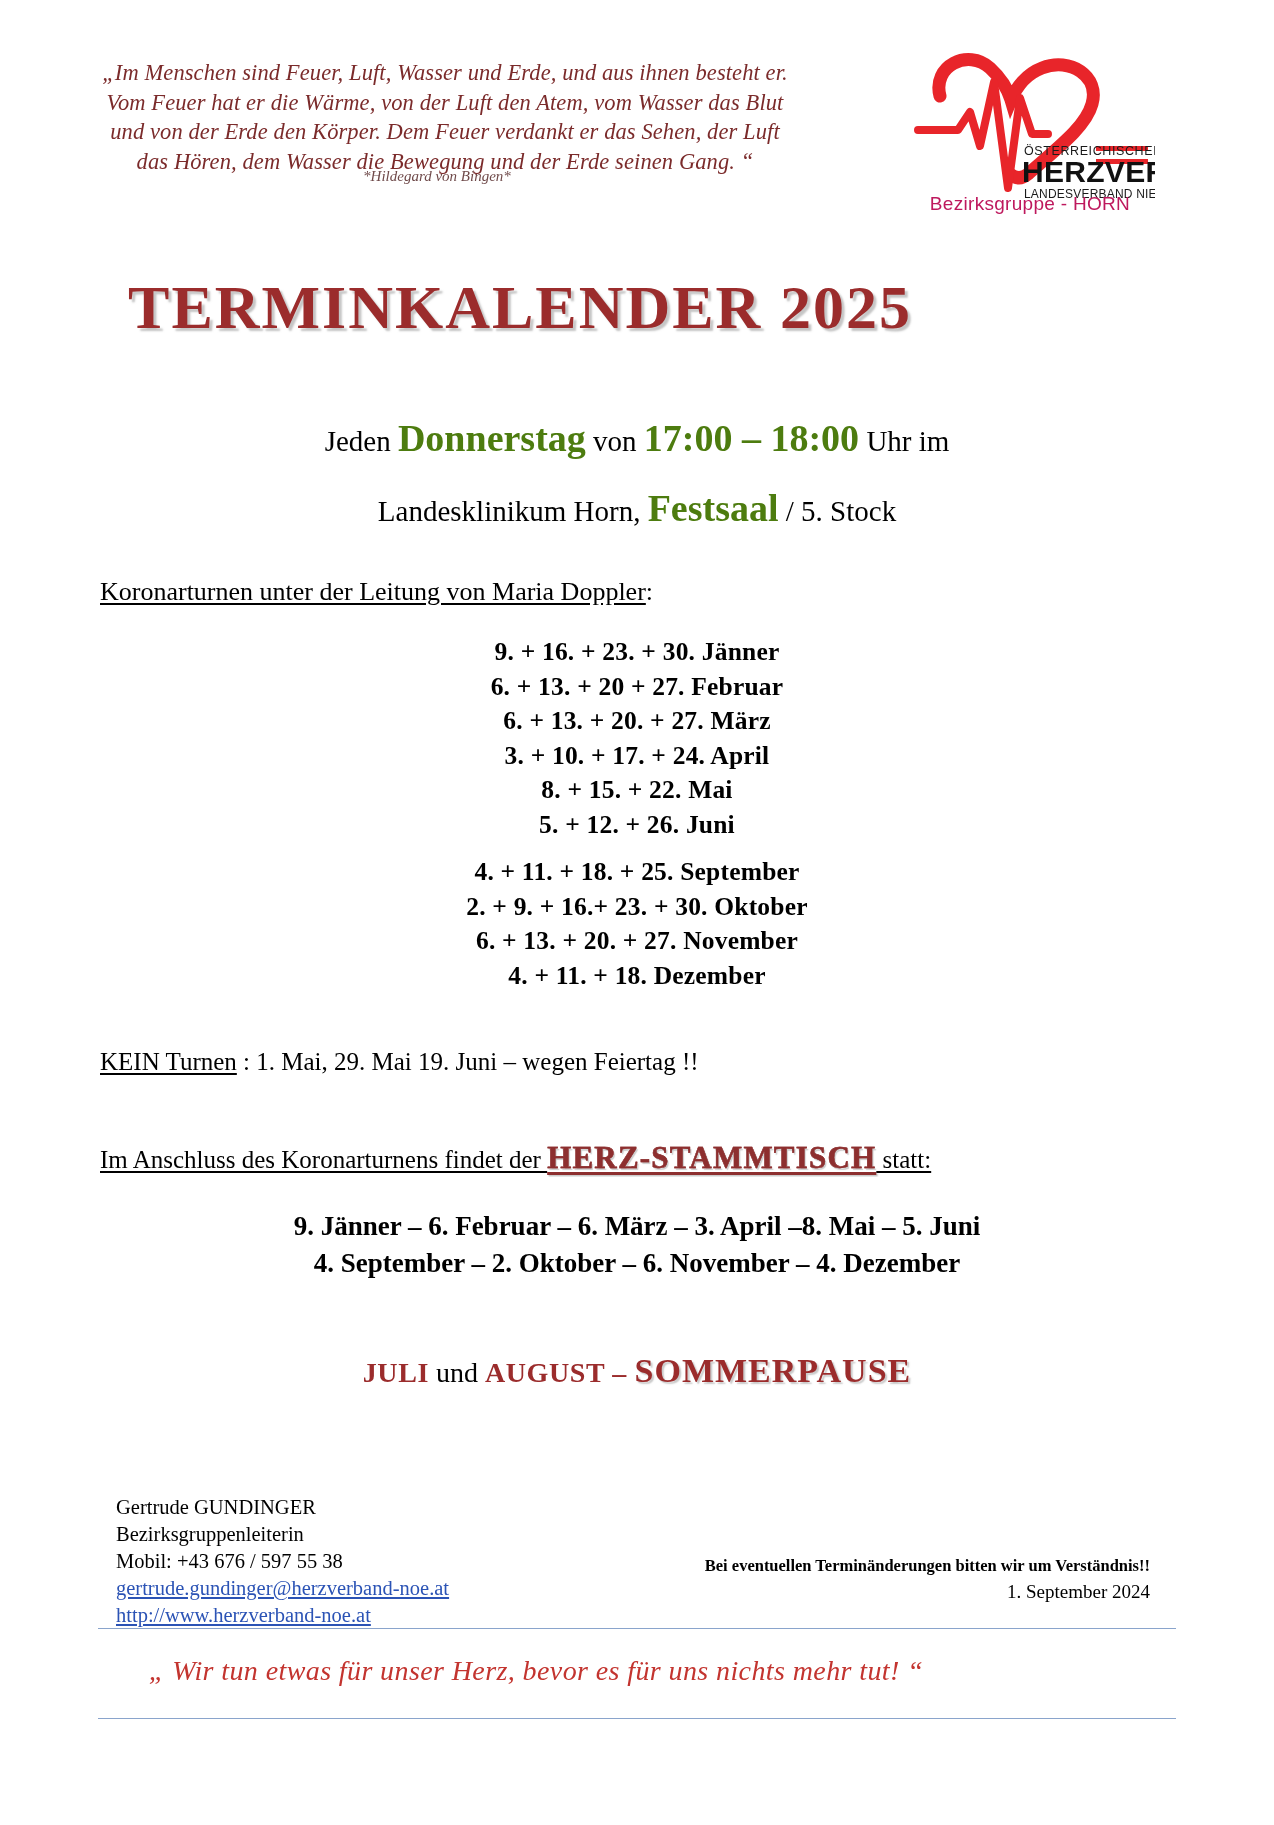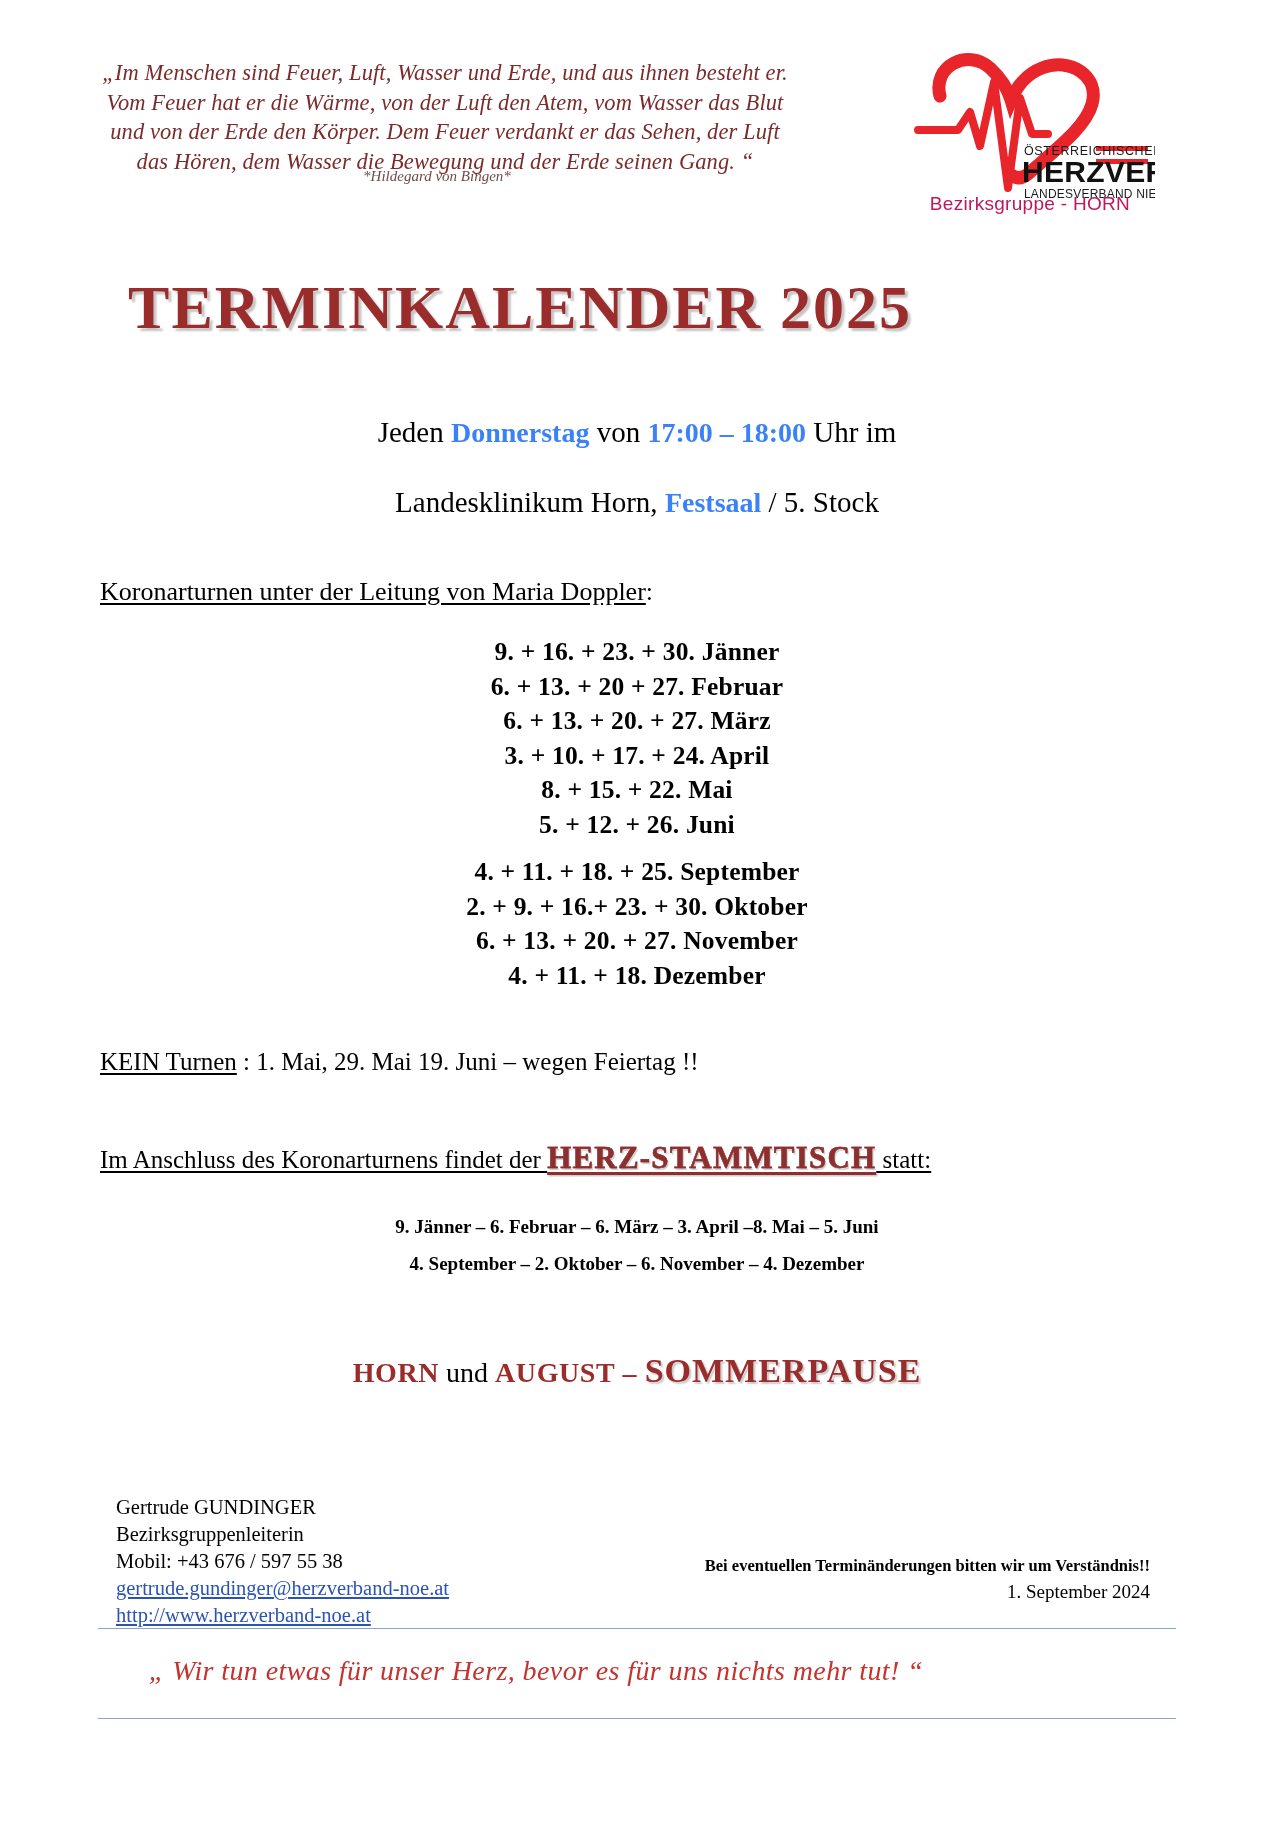--- a/index.html
+++ b/index.html
@@ -99,23 +99,23 @@
   }
   .sub2 {
     position: absolute;
     left: 0; top: 486px;
     width: 1274px;
     text-align: center;
     font-size: 29px;
     white-space: nowrap;
   }
   .red-bold {
-    color: #3b82f6;
-    font-weight: bold;
-    font-size: 28px;
+    color: #4d7c0f;
+    font-weight: bold;
+    font-size: 38px;
   }
 
   
   .sec-heading {
     position: absolute;
     font-size: 26px;
     white-space: nowrap;
   }
   .u { text-decoration: underline; text-underline-offset: 3px; margin-top: 28px; }
 
@@ -160,21 +160,21 @@
     -webkit-text-stroke: 0.4px #8d2f2f;
     text-decoration: underline;
     text-underline-offset: 4px;
   }
   #stammtisch-dates {
     position: absolute;
     left: 0; top: 1208px;
     width: 1274px;
     text-align: center;
     font-weight: bold;
-    font-size: 19px;
+    font-size: 27px;
     line-height: 37px;
   }
   #stammtisch-dates .row { display: block; white-space: nowrap; }
 
   
   #sommerpause {
     position: absolute;
     left: 0; top: 1352px;
     width: 1274px;
     text-align: center;
@@ -325,21 +325,21 @@
   <div id="anschluss-line">
     <span class="u">Im Anschluss des Koronarturnens findet der </span><span class="stammtisch-word">HERZ-STAMMTISCH</span><span class="u"> statt:</span>
   </div>
 
   <div id="stammtisch-dates">
     <span class="row">9. Jänner – 6. Februar – 6. März – 3. April –8. Mai – 5. Juni</span>
     <span class="row">4. September – 2. Oktober – 6. November – 4. Dezember</span>
   </div>
 
   <div id="sommerpause">
-    <span class="sp-red">HORN</span><span> und </span><span class="sp-red">AUGUST</span><span class="sp-red"> – </span><span class="sp-big">SOMMERPAUSE</span>
+    <span class="sp-red">JULI</span><span> und </span><span class="sp-red">AUGUST</span><span class="sp-red"> – </span><span class="sp-big">SOMMERPAUSE</span>
   </div>
 
 
   <div id="contact">
     <span class="ln">Gertrude GUNDINGER</span>
     <span class="ln">Bezirksgruppenleiterin</span>
     <span class="ln">Mobil: +43 676 / 597 55 38</span>
     <span class="ln link">gertrude.gundinger@herzverband-noe.at</span>
     <span class="ln link">http://www.herzverband-noe.at</span>
   </div>

